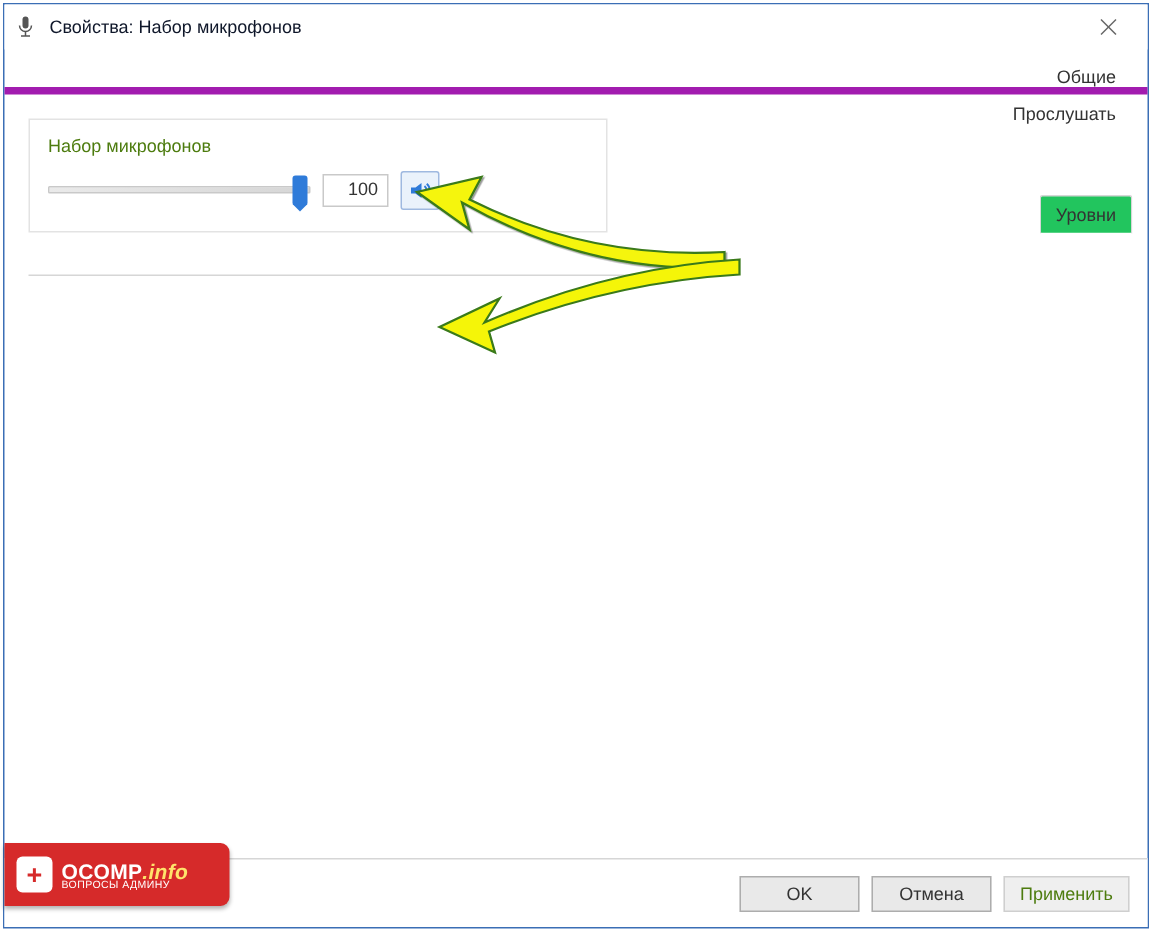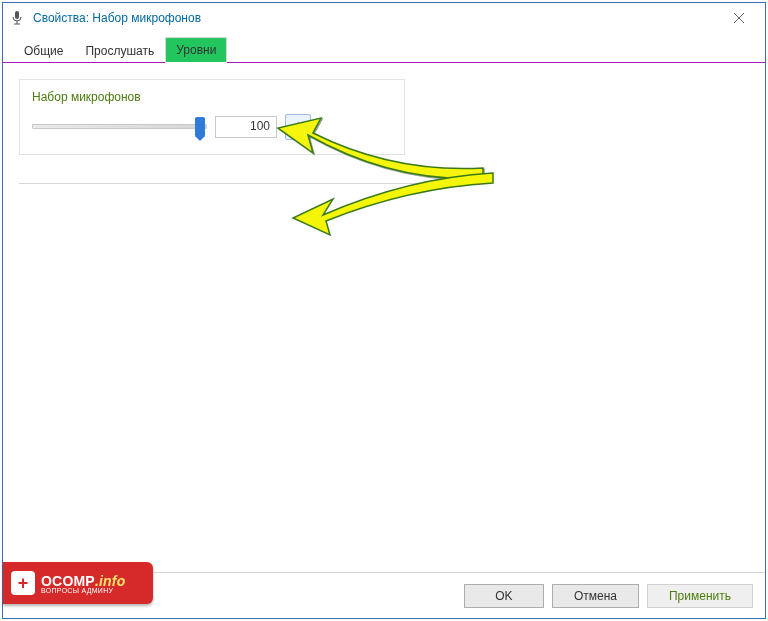--- a/index.html
+++ b/index.html
@@ -20,33 +20,34 @@
     background: #fff;
   }
   
   .titlebar {
     height: 30px;
     display: flex; align-items: center;
     padding: 0 6px;
     background: #fff;
   }
   .titlebar .mic-icon { width: 16px; height: 16px; margin-right: 8px; display:flex;align-items:center;justify-content:center;}
-  .titlebar .title { flex: 1; color: #0369a1; font-size: 12px; }
+  .titlebar .title { flex: 1; color: #0f172a; font-size: 12px; }
   .titlebar .close {
     width: 40px; height: 28px;
     display: flex; align-items: center; justify-content: center;
     color: #666; font-size: 14px; font-weight: 300;
   }
   
   .tabstrip {
     display: flex; align-items: flex-end;
     padding: 4px 10px 0 10px;
-    border-bottom: 1px solid #a21caf;
+    border-bottom: 5px solid #a21caf;
     height: 30px;
     gap: 0;
+    flex-direction: column;
   }
   .tab {
     padding: 5px 10px 5px 10px;
     font-size: 12px;
     color: #333;
     border: 1px solid transparent;
     border-bottom: none;
     position: relative;
     top: 1px;
     background: transparent;
@@ -97,21 +98,21 @@
     border-radius: 2px;
   }
   .slider .thumb::after{
     content:"";
     position:absolute; bottom:-4px; left:0;
     border-left:5px solid transparent;
     border-right:5px solid transparent;
     border-top:5px solid #2f7bd9;
   }
   .valuebox {
-    width: 62px; height: 22px;
+    width: 44px; height: 22px;
     border: 1px solid #c9c9c9;
     text-align: right;
     padding: 2px 6px;
     font-size: 12px;
     background:#fff;
   }
   .spk-btn {
     width: 26px; height: 26px;
     border: 1px solid #9fb9e0;
     background: #eaf2fb;
@@ -132,21 +133,21 @@
     display:flex; align-items:center; justify-content:flex-end;
     padding: 0 12px; gap: 8px;
     background:#fff;
   }
   .btn {
     min-width: 80px; height: 24px;
     border: 1px solid #adadad;
     background: #e9e9e9;
     font-size: 12px;
     display:flex;align-items:center;justify-content:center;
-    padding: 0 21px;
+    padding: 0 10px;
   }
   .btn.disabled { color:#4d7c0f; background:#efefef; border-color:#cfcfcf;text-align:right;}
   
   .logo {
     position: absolute;
     left: 0; bottom: 14px;
     width: 150px; height: 42px;
     background: #d62a2a;
     border-top-right-radius: 6px;
     border-bottom-right-radius: 6px;

